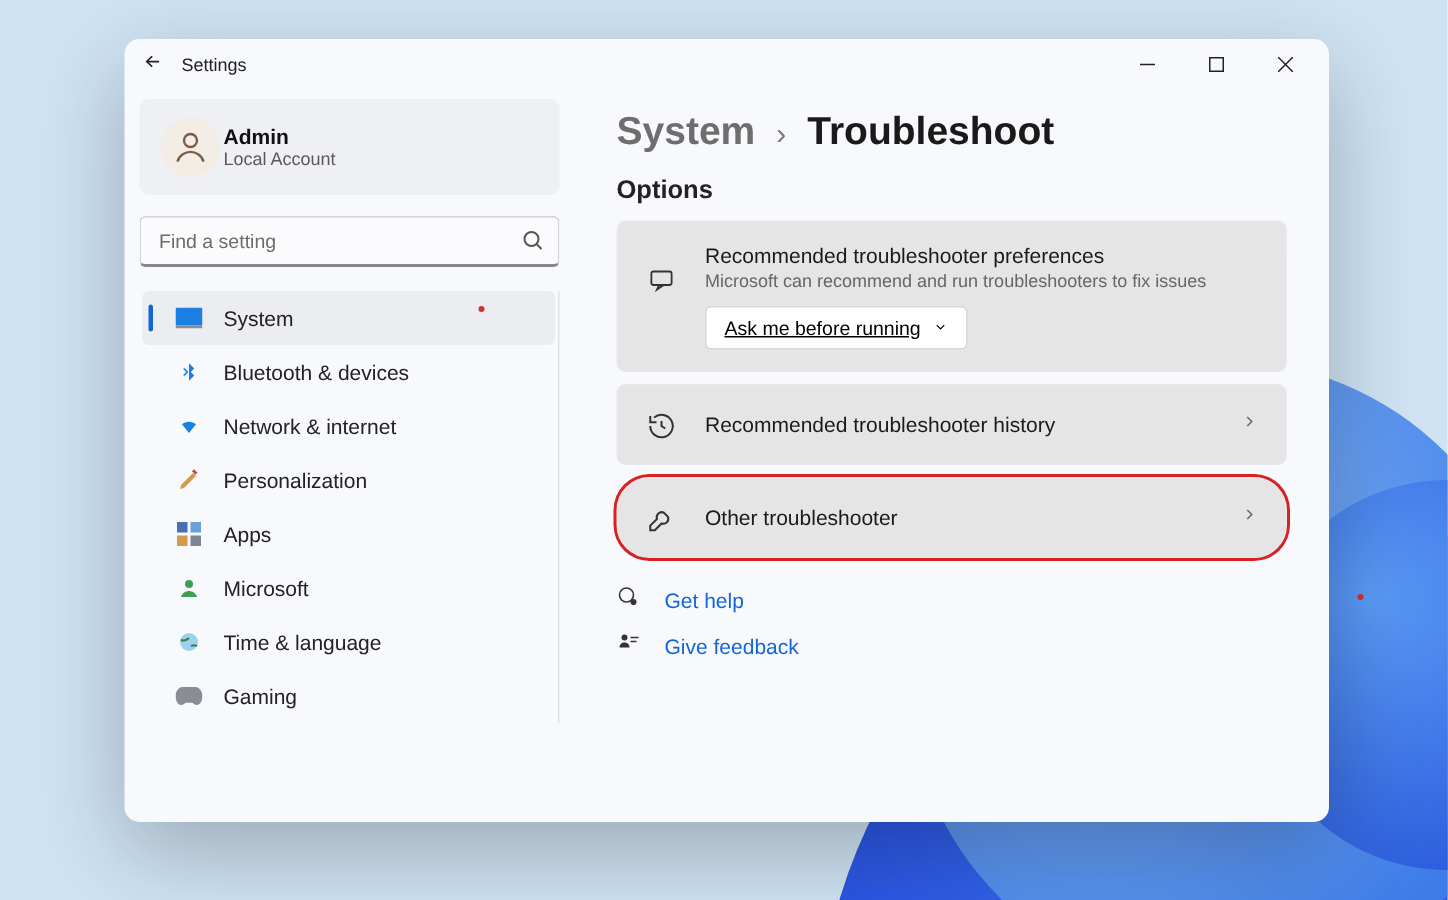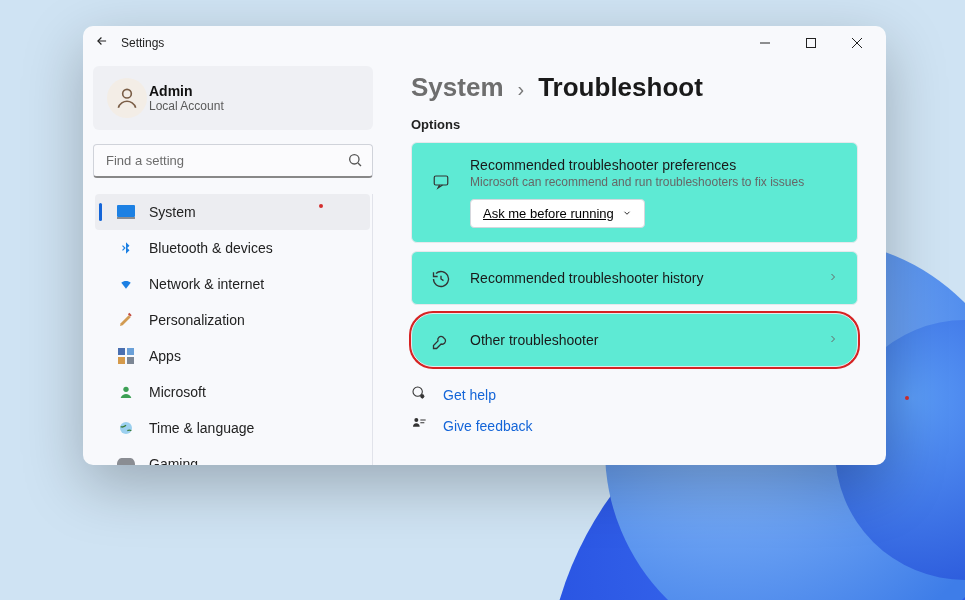--- a/index.html
+++ b/index.html
@@ -4,21 +4,21 @@
 <style>
   * { margin:0; padding:0; box-sizing:border-box; font-family:"Segoe UI", -apple-system, BlinkMacSystemFont, sans-serif; }
   body { width:965px; height:600px; overflow:hidden; background:#cfe3f3; position:relative; }
   .wallpaper { position:absolute; inset:0; overflow:hidden; }
   .bloom { position:absolute; border-radius:50%; }
   .b1 { width:700px; height:700px; right:-280px; bottom:-450px; background:radial-gradient(circle at 35% 30%, #3a6cf0 0%, #1b3fd6 70%); }
   .b2 { width:420px; height:420px; right:-60px; bottom:-60px; background:radial-gradient(circle at 30% 30%, #9bc9ff 0%, #3e7de8 75%); }
   .b3 { width:260px; height:260px; right:-130px; top:320px; background:radial-gradient(circle at 30% 30%, #5a9bf6 0%, #2a58db 80%); }
 
   .window {
-    position:absolute; left:83px; top:26px; width:803px; height:439px;
+    position:absolute; left:83px; top:26px; width:803px; height:522px;
     background:#f8f9fc; border-radius:10px; box-shadow:0 20px 60px rgba(0,0,0,.25); overflow:hidden;
   }
   .titlebar { height:34px; display:flex; align-items:center; justify-content:flex-end; padding:0 6px; position:relative; }
   .titlebar .left { position:absolute; left:12px; top:8px; display:flex; align-items:center; gap:12px; font-size:12px; color:#222; }
   .winctl { display:flex; }
   .winbtn { width:46px; height:34px; display:flex; align-items:center; justify-content:center; color:#222; cursor:pointer; }
 
   .body { display:flex; height:calc(100% - 34px); }
 
   .sidebar { width:300px; padding:0 10px 10px 10px; display:flex; flex-direction:column; }
@@ -40,23 +40,23 @@
   .nav-item.selected { background:#ecedf1; }
   .nav-item.selected::before { content:""; position:absolute; left:4px; top:9px; bottom:9px; width:3px; background:#1465d8; border-radius:2px; }
   .nav-ico { width:18px; height:18px; display:flex; align-items:center; justify-content:center; }
   .red-dot { position:absolute; left:224px; top:10px; width:4px; height:4px; border-radius:50%; background:#d42e2e; }
 
   .main { flex:1; padding:6px 28px 10px 28px; overflow-y:auto; }
   .crumb { display:flex; align-items:baseline; gap:14px; margin-top:6px; margin-bottom:14px; }
   .crumb .root { font-size:26px; font-weight:600; color:#6e6e6e; }
   .crumb .chev { font-size:20px; color:#777; }
   .crumb .leaf { font-size:26px; font-weight:600; color:#1a1a1a; }
-  .section-label { font-size:13px; font-weight:600; color:#222; margin-bottom:10px; }
-
-  .card { background:#5eead4; border:1px solid #e7e8ec; border-radius:6px; margin-bottom:8px; }
+  .section-label { font-size:17px; font-weight:600; color:#222; margin-bottom:10px; }
+
+  .card { background:#e5e5e5; border:1px solid #e7e8ec; border-radius:6px; margin-bottom:8px; }
   .card-row { display:flex; align-items:center; gap:18px; padding:14px 18px; cursor:pointer; }
   .card-ico { width:22px; height:22px; display:flex; align-items:center; justify-content:center; color:#333; margin-top:2px; align-self:flex-start; }
   .card-body { flex:1; }
   .card-title { font-size:14px; color:#1a1a1a; }
   .card-sub   { font-size:12px; color:#666; margin-top:2px; }
   .chevron { color:#666; }
   .dropdown {
     display:inline-flex; align-items:center; gap:8px; border:1px solid #d5d7dd; border-radius:4px;
     padding:6px 12px; font-size:13px; margin-top:10px; cursor:pointer; background:#fff;text-decoration:underline;
   }

